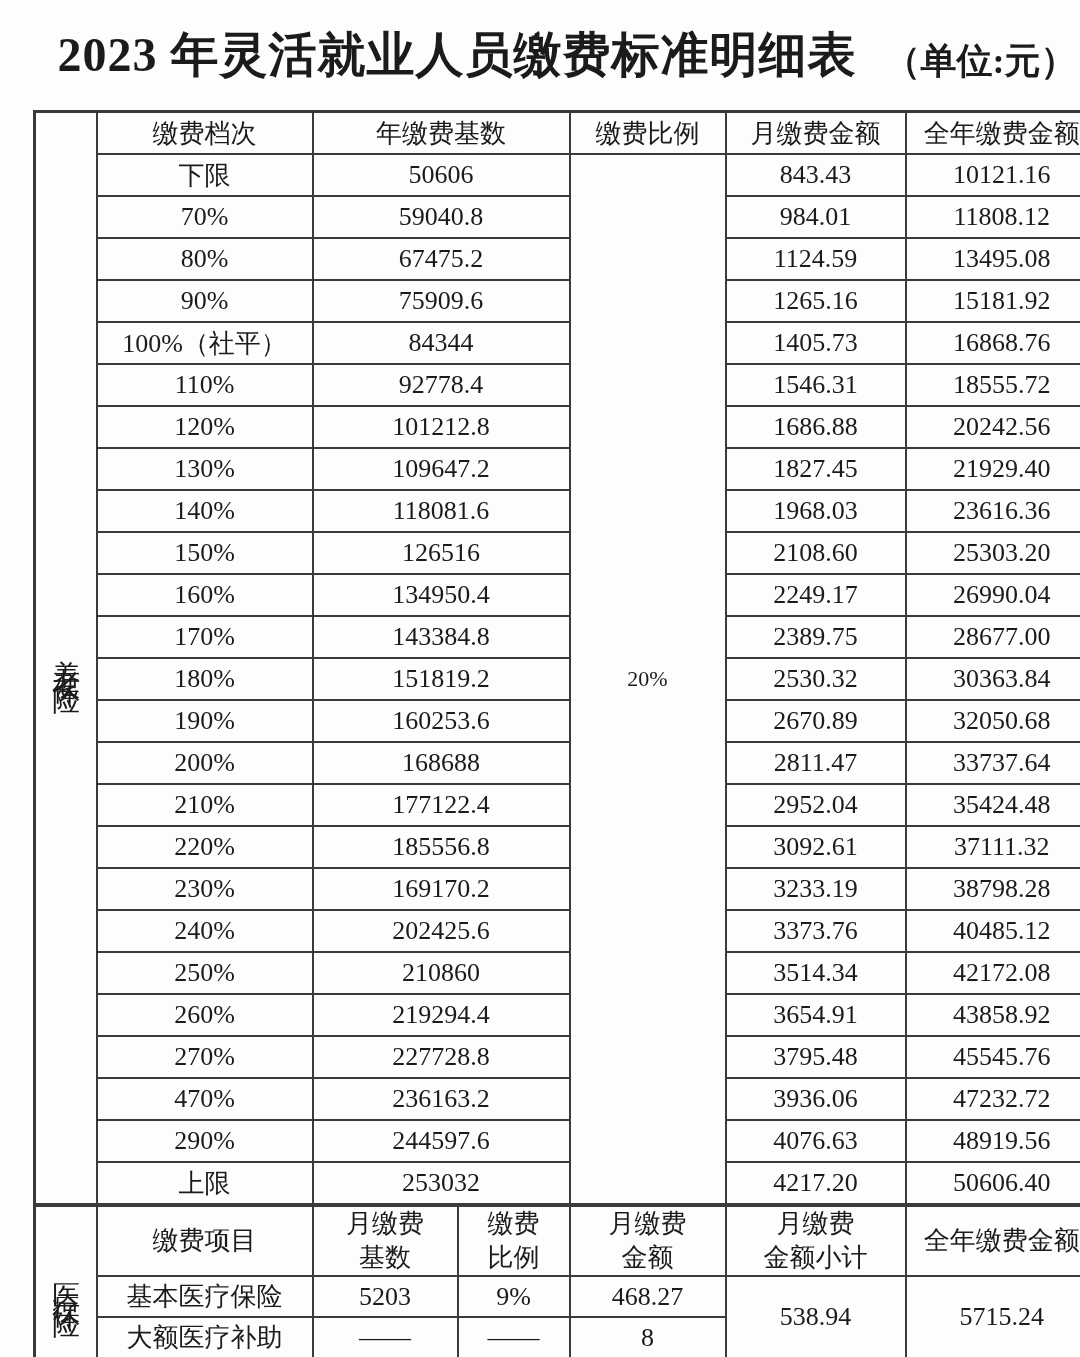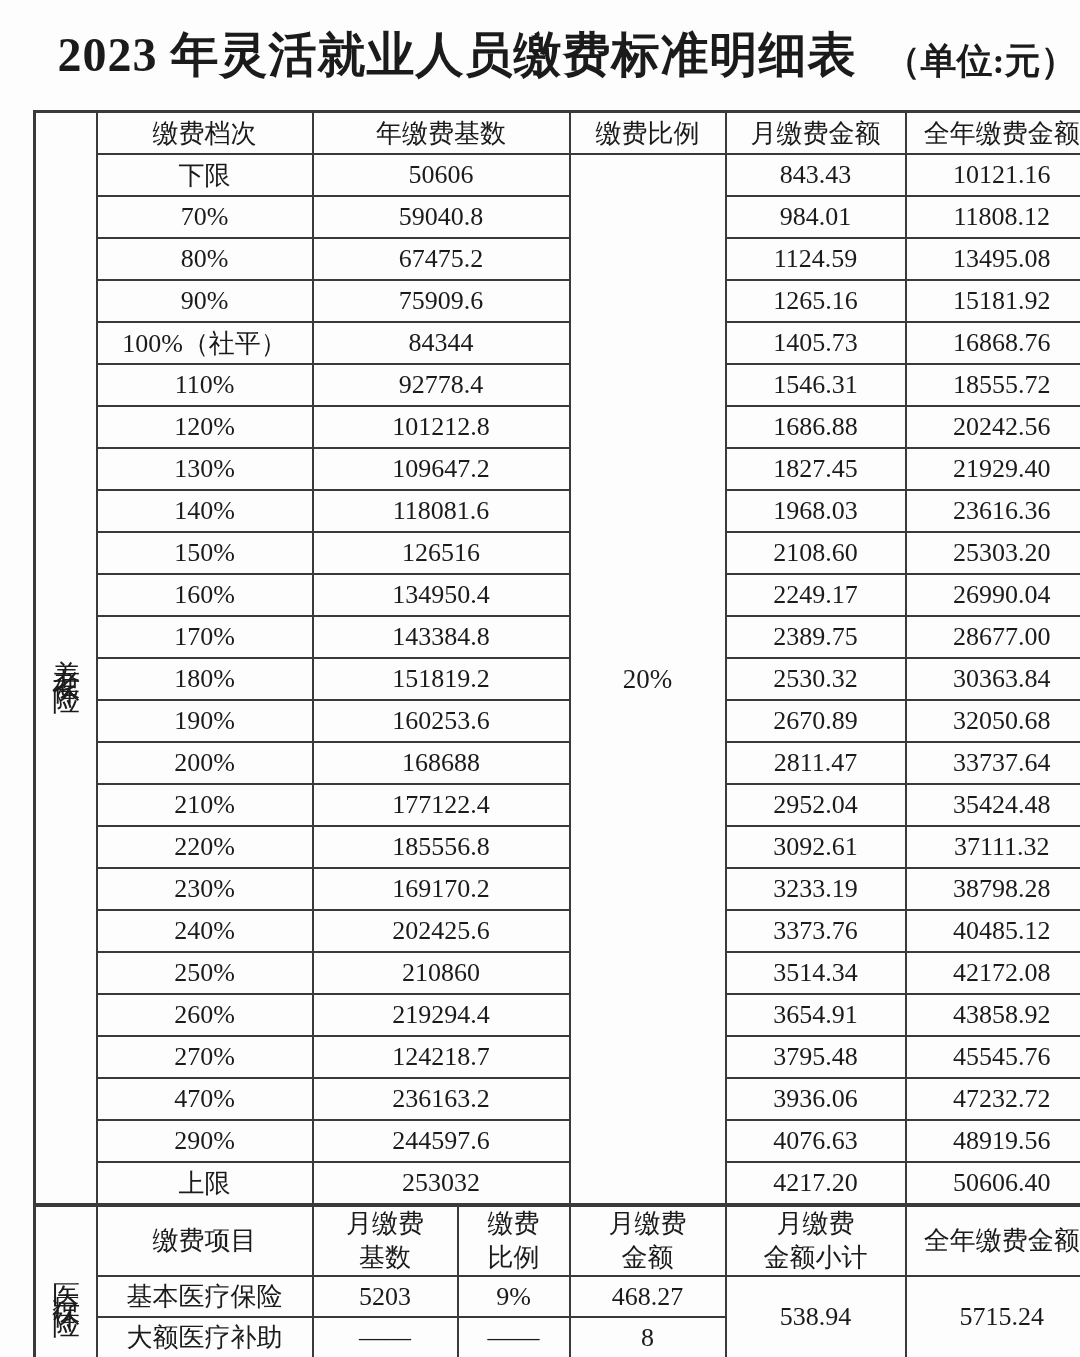--- a/index.html
+++ b/index.html
@@ -34,21 +34,21 @@
   .sheet th,.sheet td{
     border:2px solid #3a3a3a;
     text-align:center;vertical-align:middle;
     font-weight:normal;
     font-size:26px;
     padding:0;
     overflow:hidden;
   }
   .sheet th{height:40px;margin-left:48px;}
   tr.pension-row td{height:40px;}
-  td.rate-cell{font-size:27px;}
+  td.rate-cell{font-size:22px;}
   td.vlabel{padding:0;}
   .vtext{
     display:inline-block;
     writing-mode:vertical-lr;
     text-orientation:upright;
     font-size:28px;
     letter-spacing:9px;
     line-height:1;
   }
   tr.med-header th{
@@ -213,21 +213,21 @@
       <td>42172.08</td>
     </tr>
     <tr class="pension-row">
       <td>260%</td>
       <td colspan="2">219294.4</td>
       <td>3654.91</td>
       <td>43858.92</td>
     </tr>
     <tr class="pension-row">
       <td>270%</td>
-      <td colspan="2">124218.7</td>
+      <td colspan="2">227728.8</td>
       <td>3795.48</td>
       <td>45545.76</td>
     </tr>
     <tr class="pension-row">
       <td>470%</td>
       <td colspan="2">236163.2</td>
       <td>3936.06</td>
       <td>47232.72</td>
     </tr>
     <tr class="pension-row">

